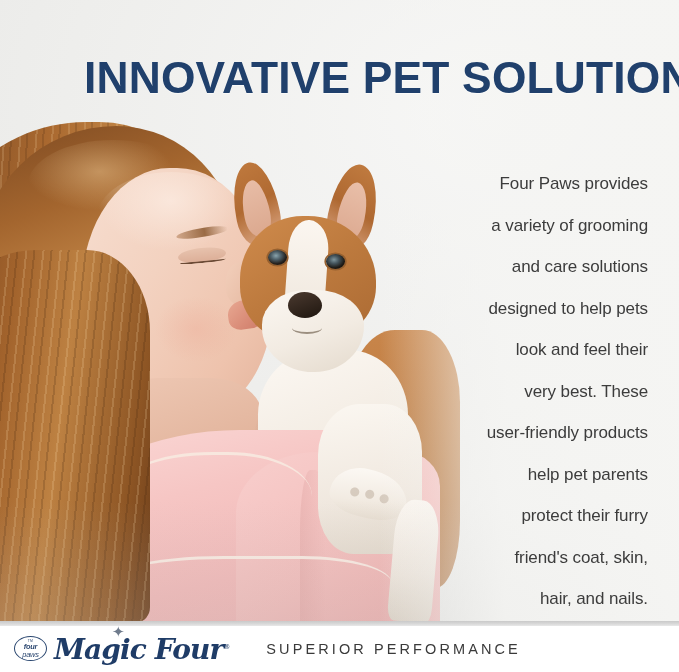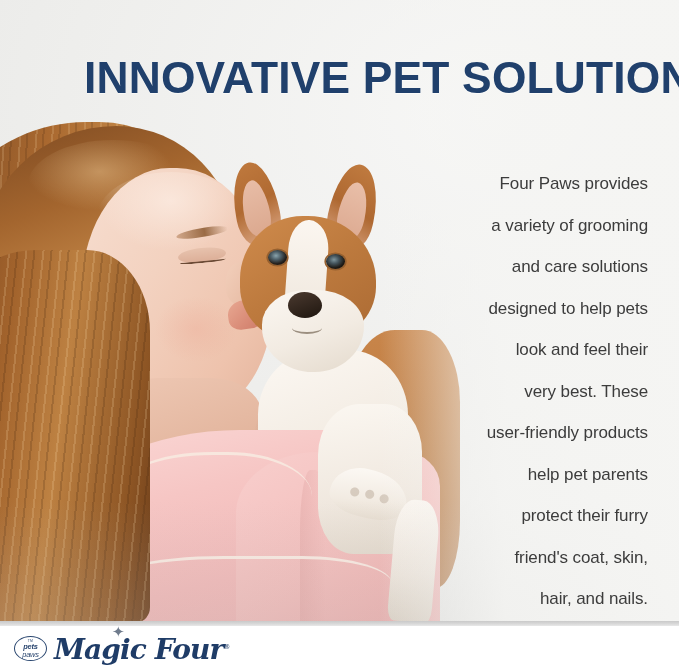--- a/index.html
+++ b/index.html
@@ -494,25 +494,26 @@
     <p class="copy"><span>Four Paws provides</span><br><span>a variety of grooming</span><br><span>and care solutions</span><br><span>designed to help pets</span><br><span>look and feel their</span><br><span>very best. These</span><br><span>user-friendly products</span><br><span>help pet parents</span><br><span>protect their furry</span><br><span>friend's coat, skin,</span><br><span>hair, and nails.</span></p>
   </div>
 
   <div class="stage-divider"></div>
 
   <div class="footer">
     <div class="brand-lockup">
 
       <div class="fp-badge">
         <span class="fp-tm">TM</span>
-        <span class="fp-l1">pets</span>
+        <span class="fp-l1">four</span>
         <span class="fp-l2">paws</span>
       </div>
 
       <div class="magic-coat">
         <span class="sparkle">✦</span>
         <span>Magic Four</span><span class="reg">®</span>
       </div>
 
+      <div class="tagline">SUPERIOR PERFORMANCE</div>
     </div>
   </div>
 
 </div>
 
 </body></html>

